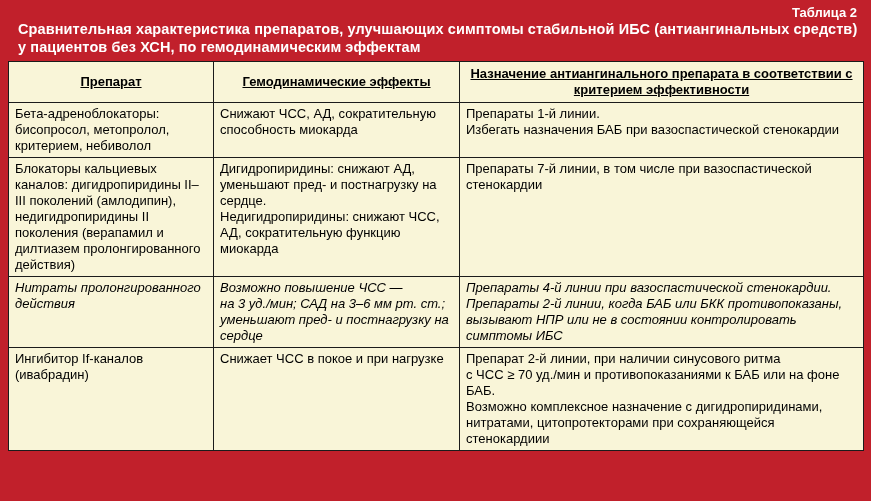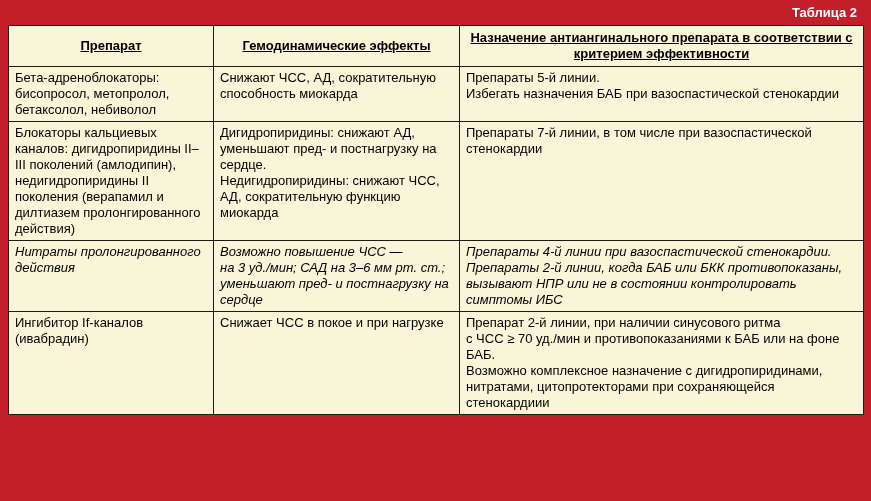--- a/index.html
+++ b/index.html
@@ -64,42 +64,44 @@
   tr.r2 { height: 49px; font-style: italic; }
   tr.r3 { height: 34px; }
   tr.r4 { height: 62px; }
 </style>
 </head>
 <body>
 
 <div class="frame">
   <div class="band">
     <div class="table-label">Таблица 2</div>
+    <div class="band-title">Сравнительная характеристика препаратов, улучшающих симптомы стабильной ИБС (антиангинальных средств)
+у пациентов без ХСН, по гемодинамическим эффектам</div>
   </div>
 
   <table class="data">
     <colgroup>
         <col class="c1">
         <col class="c2">
         <col class="c3">
       </colgroup>
     <thead>
       <tr class="hrow">
         <th>Препарат</th>
         <th>Гемодинамические эффекты</th>
         <th>Назначение антиангинального препарата в соответствии с критерием эффективности</th>
       </tr>
     </thead>
     <tbody>
       <tr class="r0">
         <td>Бета-адреноблокаторы:
 бисопросол, метопролол,
-бетаксолол, небиволол</td>
+критерием, небиволол</td>
         <td>Снижают ЧСС, АД, сократительную способность миокарда</td>
-        <td>Препараты 5-й линии.
+        <td>Препараты 1-й линии.
 Избегать назначения БАБ при вазоспастической стенокардии</td>
       </tr>
       <tr class="r1">
         <td>Блокаторы кальциевых каналов: дигидропиридины II–III поколений (амлодипин), недигидропиридины II поколения (верапамил и дилтиазем пролонгированного действия)</td>
         <td>Дигидропиридины: снижают АД, уменьшают пред- и постнагрузку на сердце.
 Недигидропиридины: снижают ЧСС, АД, сократительную функцию миокарда</td>
         <td>Препараты 7-й линии, в том числе при вазоспастической стенокардии</td>
       </tr>
       <tr class="r2">
         <td>Нитраты пролонгированного действия</td>

